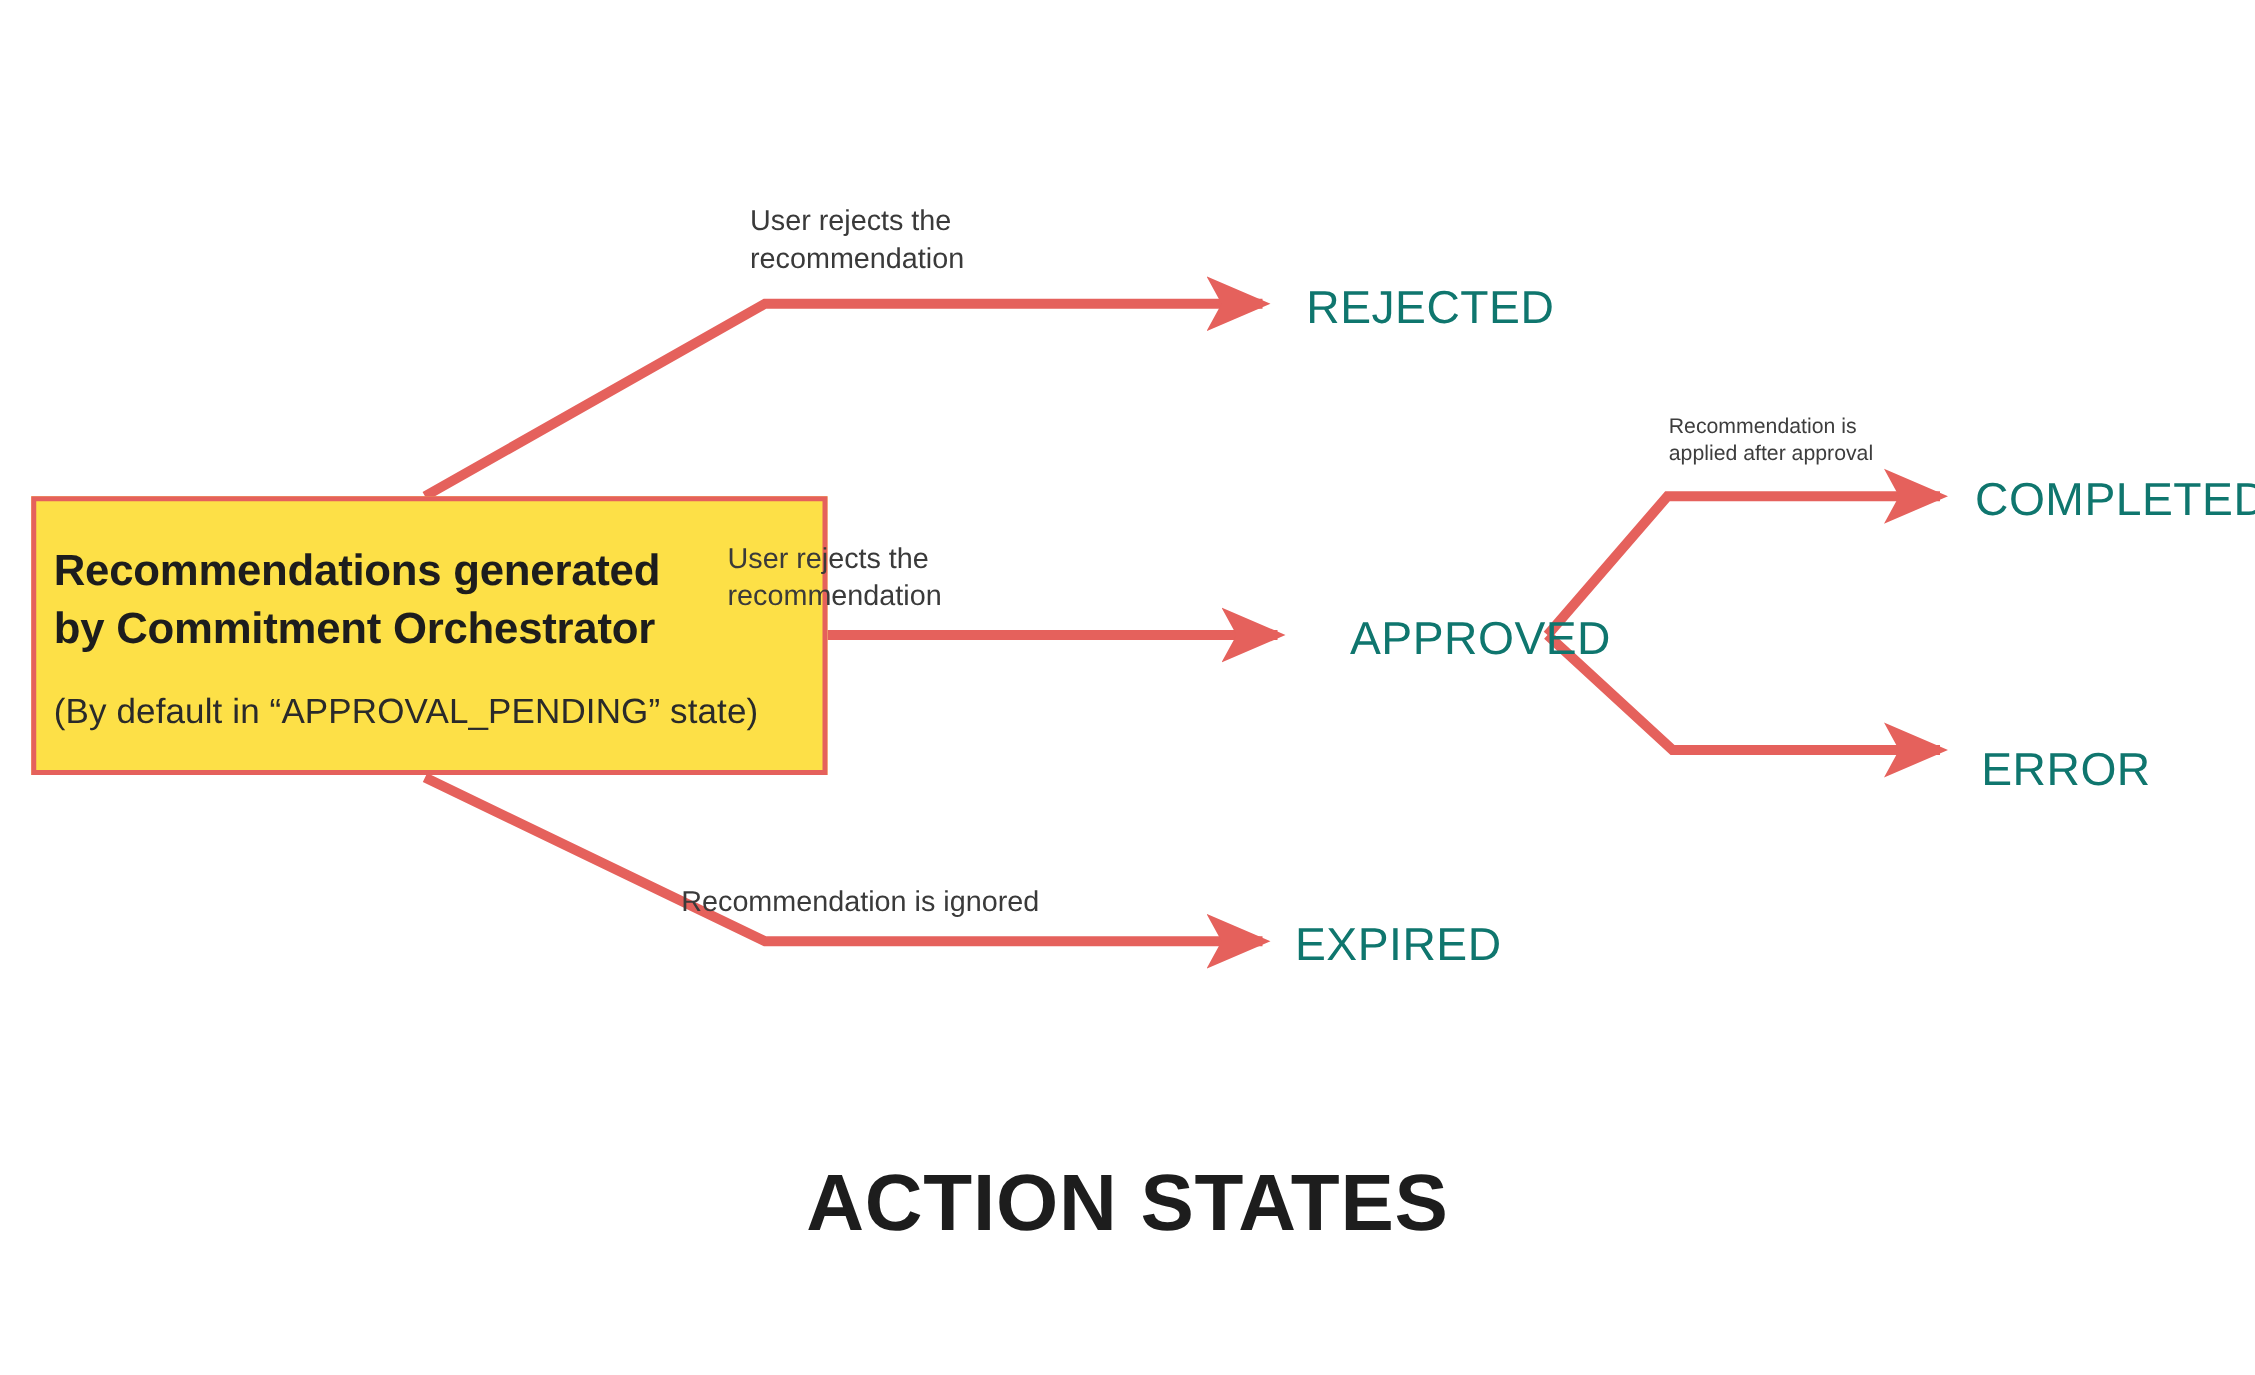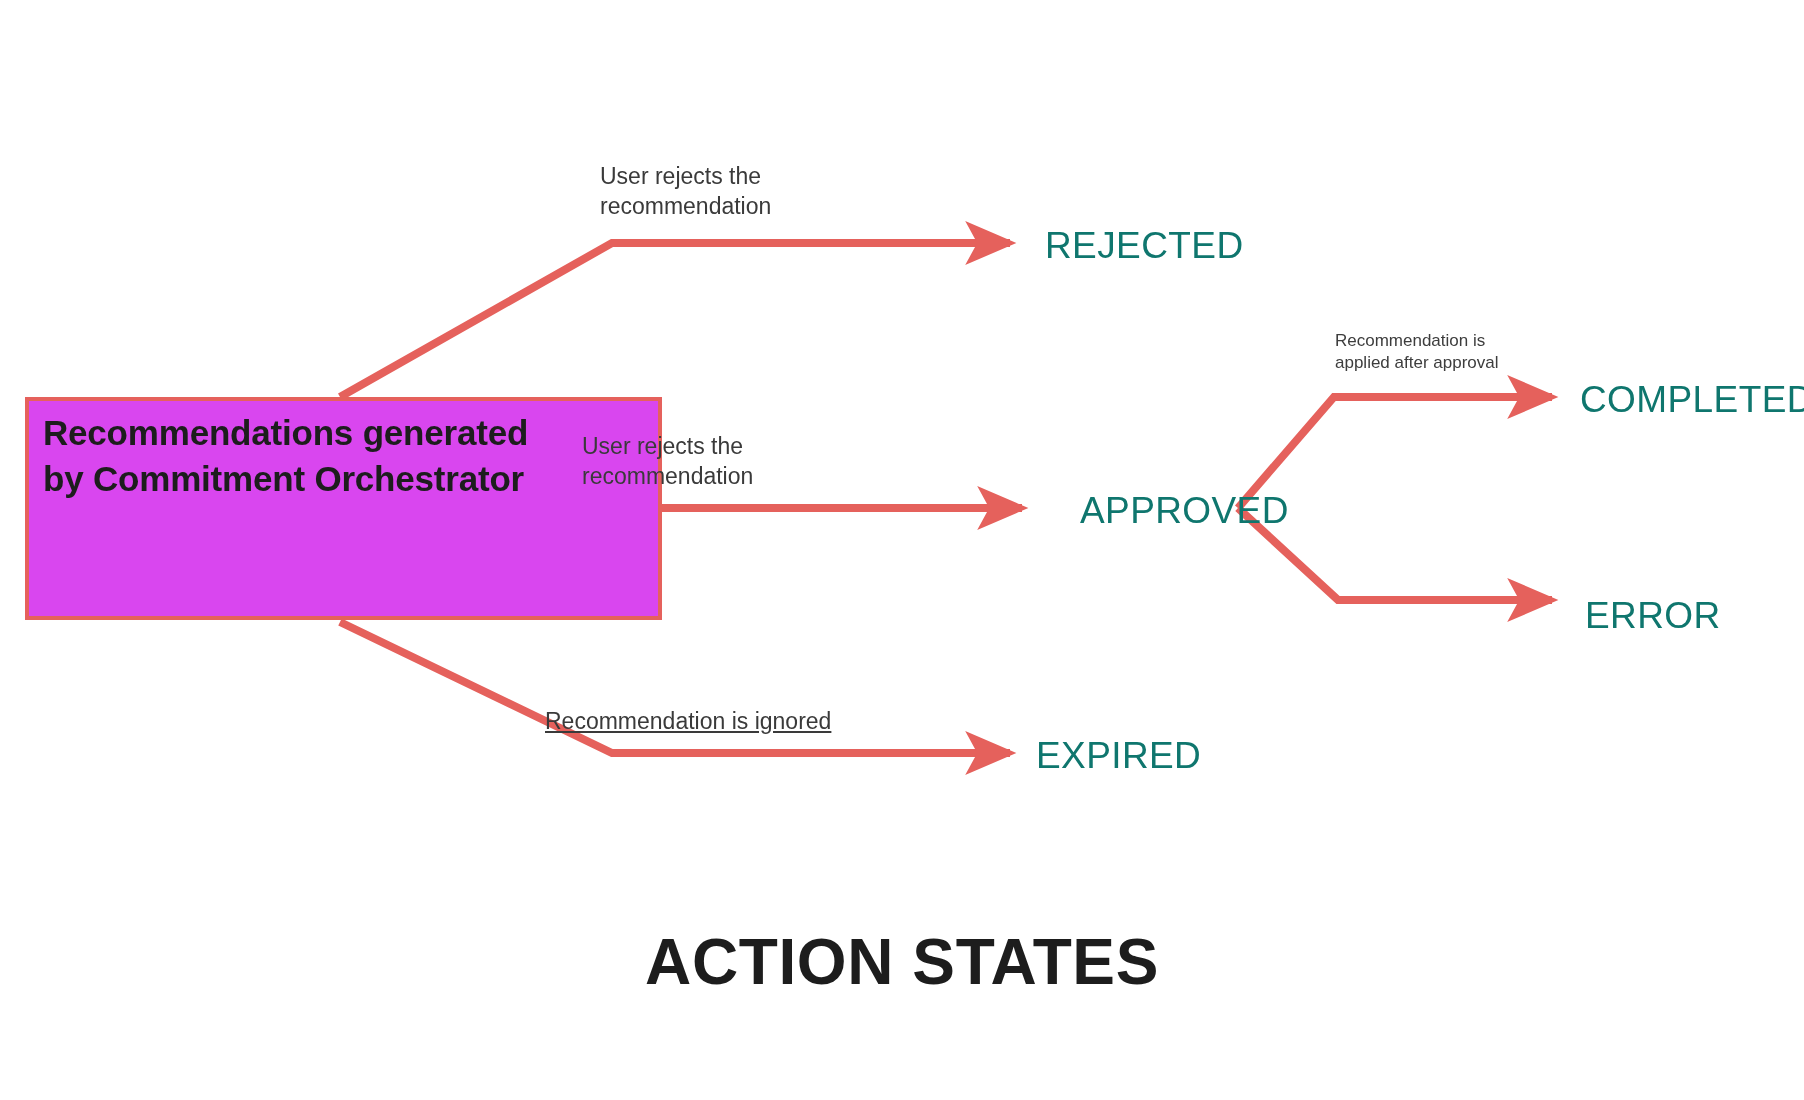--- a/index.html
+++ b/index.html
@@ -30,22 +30,22 @@
 
   
   .source-box {
     position: absolute;
     left: 25px;
     top: 397px;
     width: 637px;
     height: 223px;
     border: 4px solid #e5615c;
     box-sizing: border-box;
-    background: #d946ef;
-    padding: 9px 14px 0 14px;
+    background: #fde047;
+    padding: 33px 14px 0 14px;
   }
   .source-title {
     font-size: 35px;
     font-weight: bold;
     color: #1d1d1d;
     line-height: 1.32;
     letter-spacing: -0.2px;
     white-space: pre-line;
   }
   .source-sub {
@@ -114,29 +114,30 @@
     <path d="M 340,622 L 612,753 L 1010,753" fill="none" stroke="#e5615c" stroke-width="8" stroke-linejoin="miter" marker-end="url(#arrowhead)"></path>
 
     <path d="M 1238,508 L 1334,397 L 1552,397" fill="none" stroke="#e5615c" stroke-width="8" stroke-linejoin="miter" marker-end="url(#arrowhead)"></path>
 
     <path d="M 1238,508 L 1338,600 L 1552,600" fill="none" stroke="#e5615c" stroke-width="8" stroke-linejoin="miter" marker-end="url(#arrowhead)"></path>
   </svg>
 
   <div class="source-box">
     <div class="source-title">Recommendations generated
 by Commitment Orchestrator</div>
+    <div class="source-sub">(By default in “APPROVAL_PENDING” state)</div>
   </div>
 
   <div class="edge-label" style="left:600px; top:162px; width:240px;">User rejects the
 recommendation</div>
 
   <div class="edge-label" style="left:582px; top:432px; width:240px;">User rejects the
 recommendation</div>
 
-  <div class="edge-label" style="left:545px; top:707px; width:400px;text-decoration:underline;">Recommendation is ignored</div>
+  <div class="edge-label" style="left:545px; top:707px; width:400px;">Recommendation is ignored</div>
 
   <div class="edge-label small" style="left:1335px; top:330px; width:250px;">Recommendation is
 applied after approval</div>
 
 
   <div class="state-label" style="left:1045px; top:227px;">REJECTED</div>
 
   <div class="state-label" style="left:1080px; top:492px;">APPROVED</div>
 
   <div class="state-label" style="left:1036px; top:737px;">EXPIRED</div>

